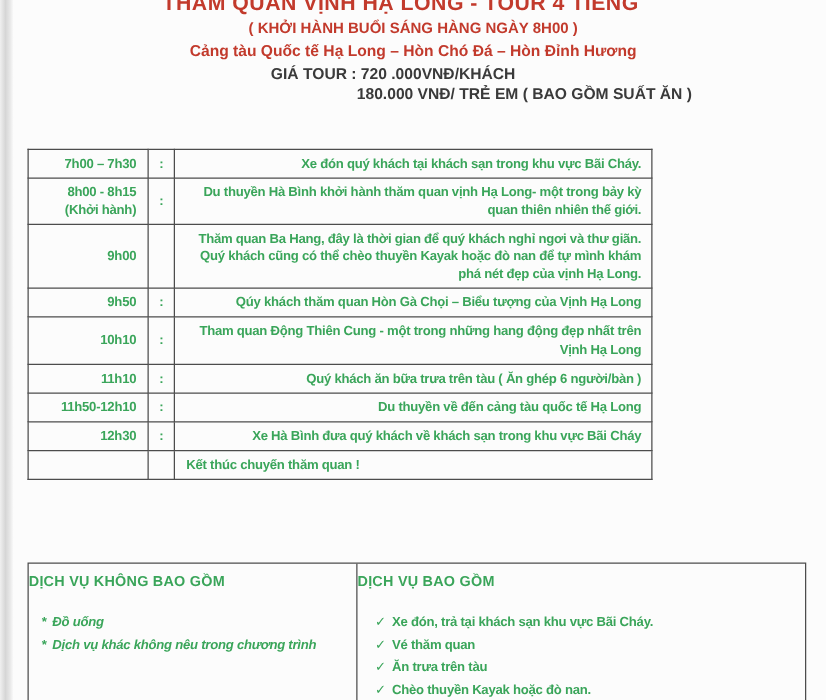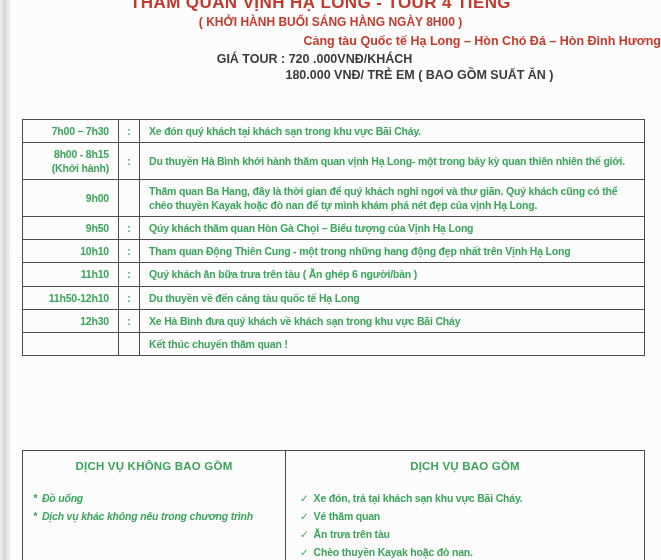--- a/index.html
+++ b/index.html
@@ -19,48 +19,48 @@
     position:absolute;left:0;top:0;width:11px;height:560px;
     background:linear-gradient(90deg,#f0f0f0 0%,#d6d6d6 40%,#e9e9e9 75%,#fdfdfd 100%);
   }
   
   .doc-header{margin-top:-7px;text-align:center;position:relative;z-index:1;}
   .doc-title{
     color:var(--red);font-size:17px;font-weight:bold;letter-spacing:.4px;line-height:1.2;
     transform:translateX(-10px);
   }
   .doc-subtitle{color:var(--red);font-size:12px;font-weight:bold;margin-top:2px;}
-  .doc-route{color:var(--red);font-size:12.5px;font-weight:bold;margin-top:5px;text-align:right;}
+  .doc-route{color:var(--red);font-size:12.5px;font-weight:bold;margin-top:5px;}
   .doc-price{color:var(--ink);font-size:12.5px;font-weight:bold;margin-top:4px;}
   .price-adult{transform:translateX(-16px);}
   .price-child{transform:translateX(89px);margin-top:2px;}
   
   table.itinerary{
-    position:absolute;left:22px;top:119px;width:623px;
+    position:absolute;left:22px;top:119px;width:500px;
     border-collapse:collapse;table-layout:fixed;
   }
   .itinerary td{
     border:1.6px solid var(--border);
     color:var(--green);font-weight:bold;font-size:10.5px;letter-spacing:-0.2px;
-    line-height:1.34;vertical-align:middle;padding:4px 6px;
+    line-height:1.34;vertical-align:middle;padding:4px 6px;text-align:right;
   }
   .itinerary td.time{text-align:right;padding-right:9px;}
   .itinerary td.sep{text-align:center;padding-left:0;padding-right:0;}
   .itinerary td.desc{padding-left:9px;padding-right:8px;}
   .itinerary td.desc.center{text-align:left;}
   
   .services{
     position:absolute;left:22px;top:450px;width:623px;height:132px;
     border:1.6px solid var(--border);display:flex;background:transparent;
   }
   .svc-col{height:100%;}
   .svc-col.excluded{width:263px;border-right:1.6px solid var(--border);}
   .svc-col.included{flex:1;}
   .svc-header{
-    text-align:center;color:var(--green);font-weight:bold;
+    color:var(--green);font-weight:bold;
     font-size:11.5px;padding-top:9px;letter-spacing:.2px;
   }
   .svc-list{
     list-style:none;margin:20px 0 0 0;color:var(--green);
     font-weight:bold;font-size:10.5px;letter-spacing:-0.2px;
   }
   .excluded .svc-list{padding:0 8px 0 10px;font-style:italic;}
   .included .svc-list{padding:0 8px 0 14px;}
   .svc-list li{margin-bottom:5px;line-height:1.25;}
   .svc-list .bullet{display:inline-block;margin-right:5px;}

